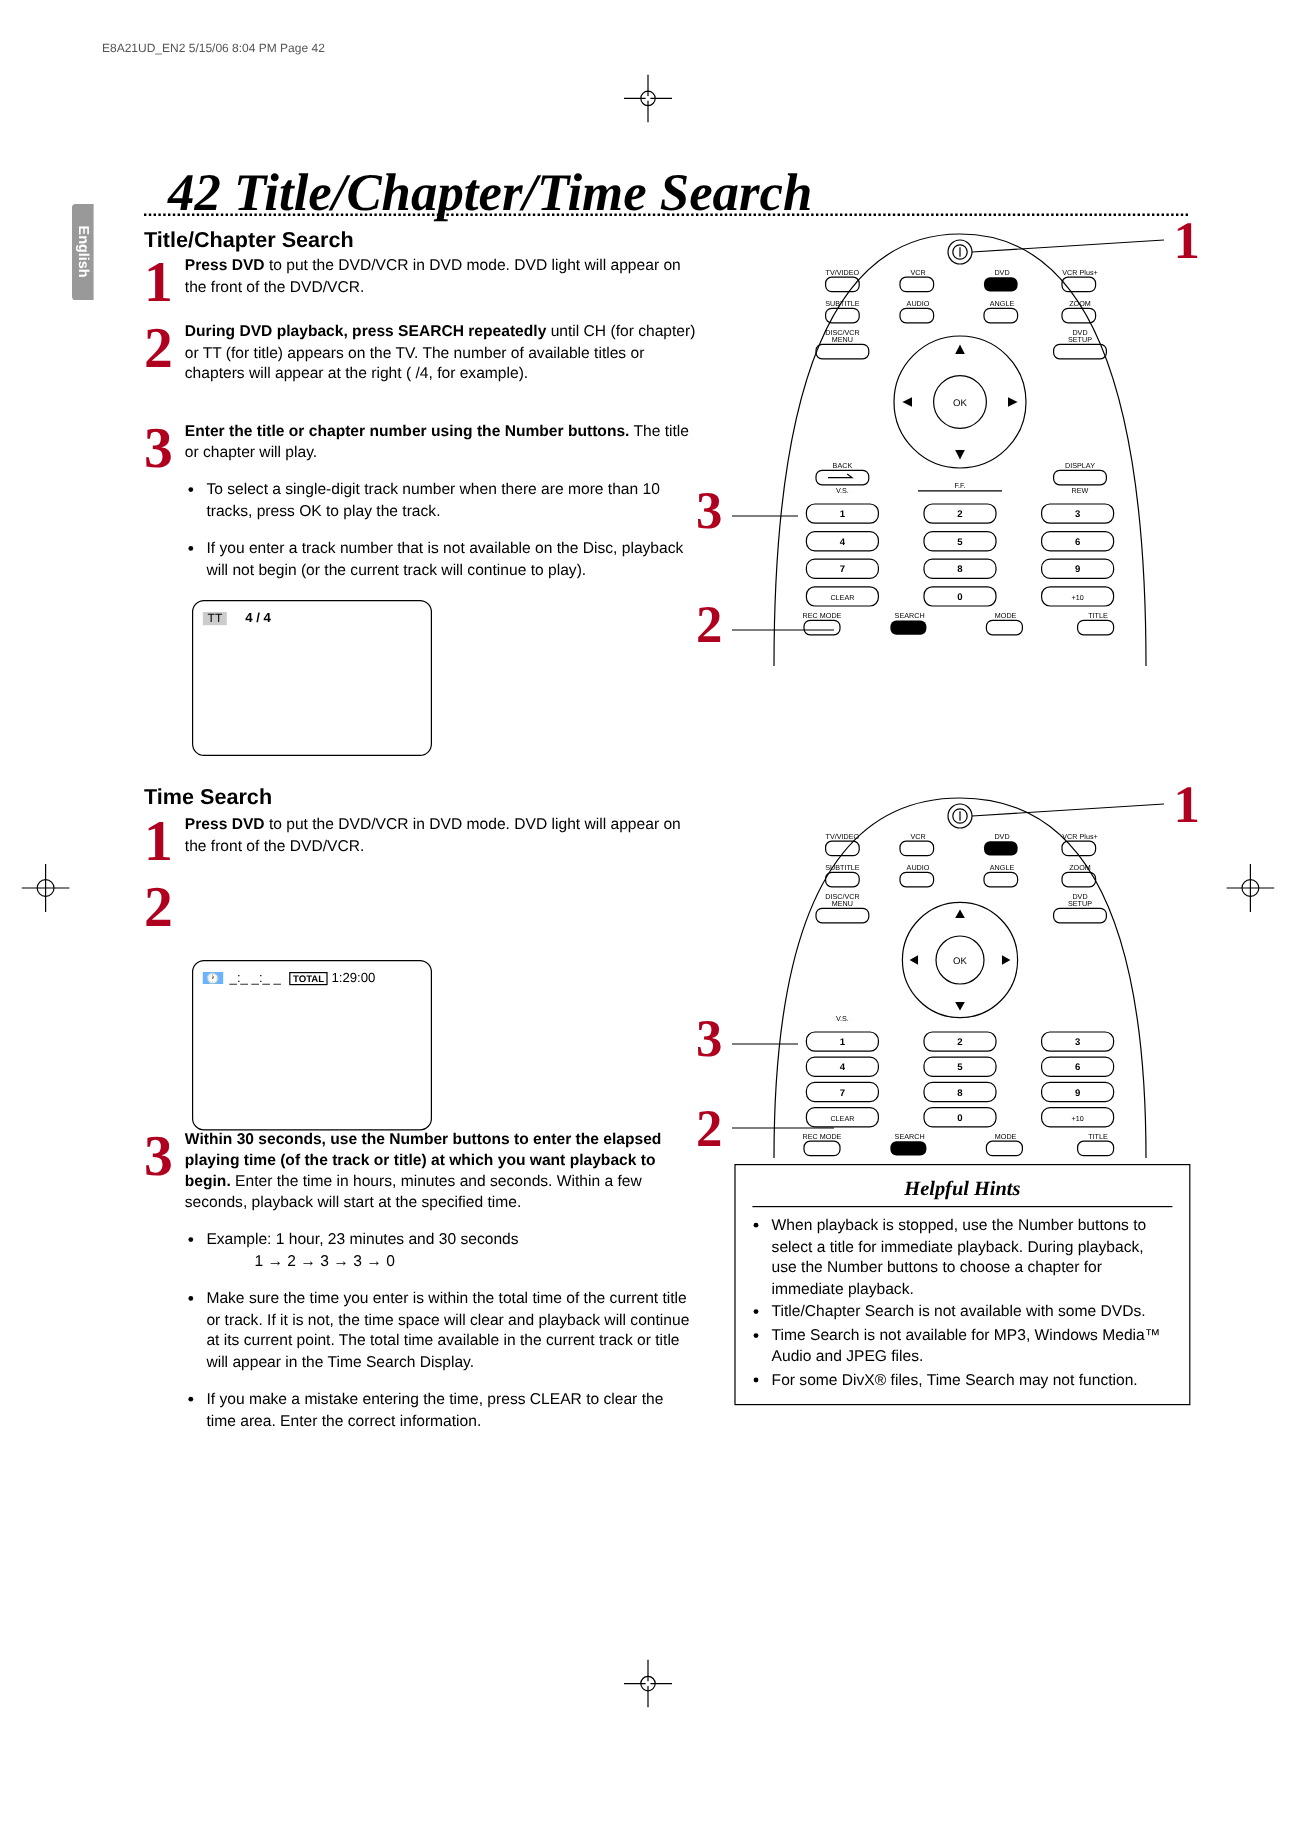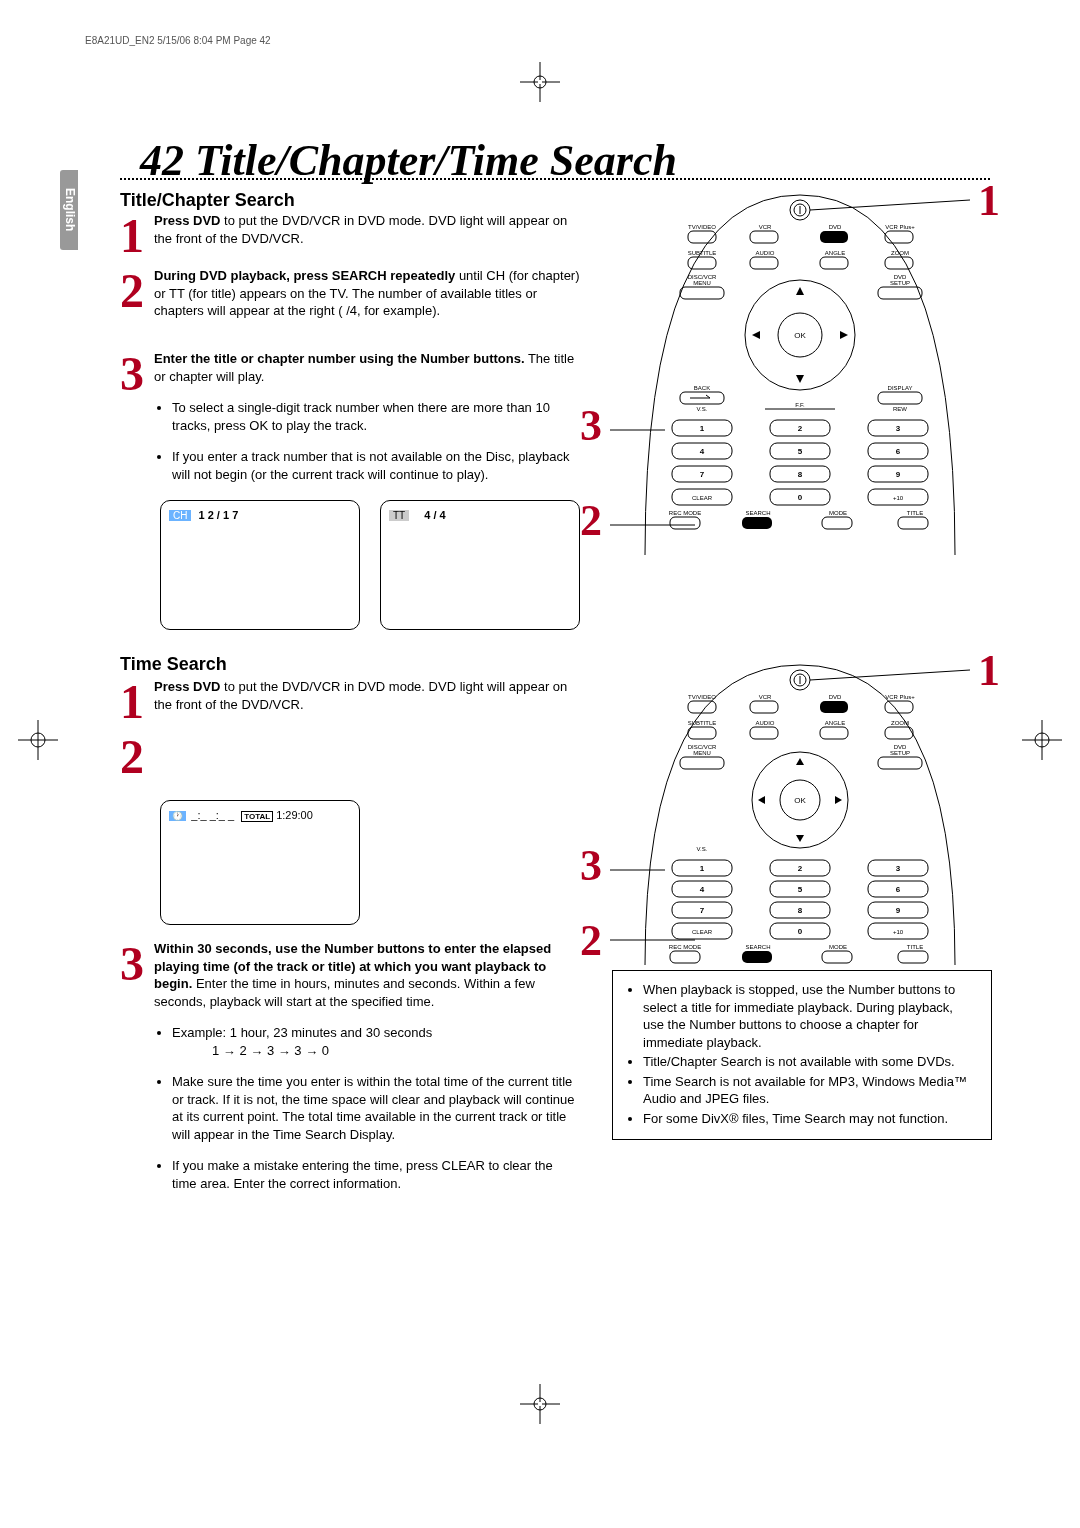--- a/index.html
+++ b/index.html
@@ -115,21 +115,21 @@
       font-size: 10px;
       margin-right: 12px;
     }
     .step-2-1 { top: 678px; left: 120px; }
     .step-2-2 { top: 733px; left: 120px; }
     .time-display-box {
       position: absolute;
       top: 800px;
       left: 160px;
       width: 200px;
-      height: 125px;
+      height: 142px;
       border: 1px solid #000;
       border-radius: 10px;
       padding: 8px;
       font-size: 11px;
     }
     .clock-chip {
       display: inline-block;
       background: #6bb3ff;
       color: #fff;
       padding: 0 3px;
@@ -236,23 +236,20 @@
   <div class="step-body">
     <span class="emph">Enter the title or chapter number using the Number buttons.</span><span> The title or chapter will play.</span>
     <ul class="bullet-list">
       <li>To select a single-digit track number when there are more than 10 tracks, press OK to play the track.</li>
       <li>If you enter a track number that is not available on the Disc, playback will not begin (or the current track will continue to play).</li>
     </ul>
   </div>
 </div>
 
 <div class="display-boxes">
-  <div class="display-box">
-    <span class="ch-chip">CH</span><b> 1 2 / 1 7</b>
-  </div>
   <div class="display-box">
     <span class="tt-chip">TT</span><b> 4 / 4</b>
   </div>
 </div>
 
 <h2 class="section-heading section-heading-2">Time Search</h2>
 
 <div class="step step-2-1">
   <div class="big-num">1</div>
   <div class="step-body"><span class="emph">Press DVD</span><span> to put the DVD/VCR in DVD mode. DVD light will appear on the front of the DVD/VCR.</span></div>
@@ -461,20 +458,21 @@
         <text x="305" y="294">TITLE</text>
       <rect x="60" y="296" width="30" height="12" rx="5" fill="none" stroke="#000"></rect>
       <rect x="132" y="296" width="30" height="12" rx="5" fill="#000"></rect>
       <rect x="212" y="296" width="30" height="12" rx="5" fill="none" stroke="#000"></rect>
       <rect x="288" y="296" width="30" height="12" rx="5" fill="none" stroke="#000"></rect>
     </g>
   </svg>
 </div>
 
 <div class="hints-box">
+  <div class="hints-title">Helpful Hints</div>
   <ul>
     <li>When playback is stopped, use the Number buttons to select a title for immediate playback. During playback, use the Number buttons to choose a chapter for immediate playback.</li>
     <li>Title/Chapter Search is not available with some DVDs.</li>
     <li>Time Search is not available for MP3, Windows Media™ Audio and JPEG files.</li>
     <li>For some DivX® files, Time Search may not function.</li>
   </ul>
 </div>
 
 <div class="bottom-mark">
   <svg width="40" height="40">

